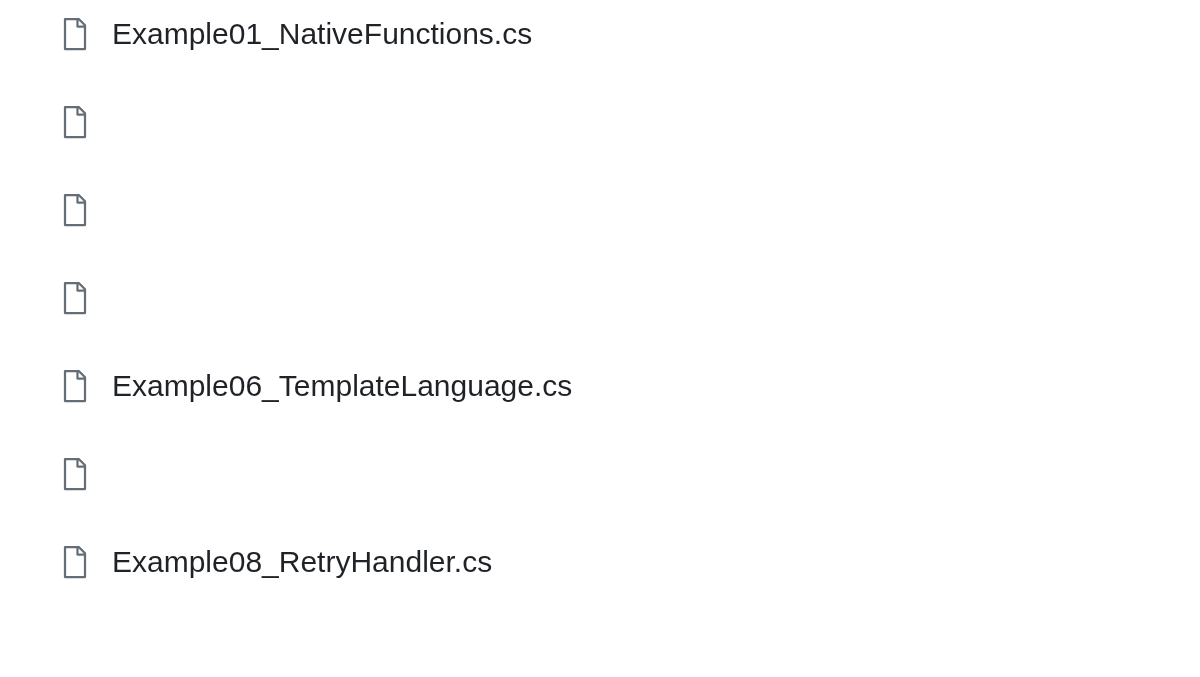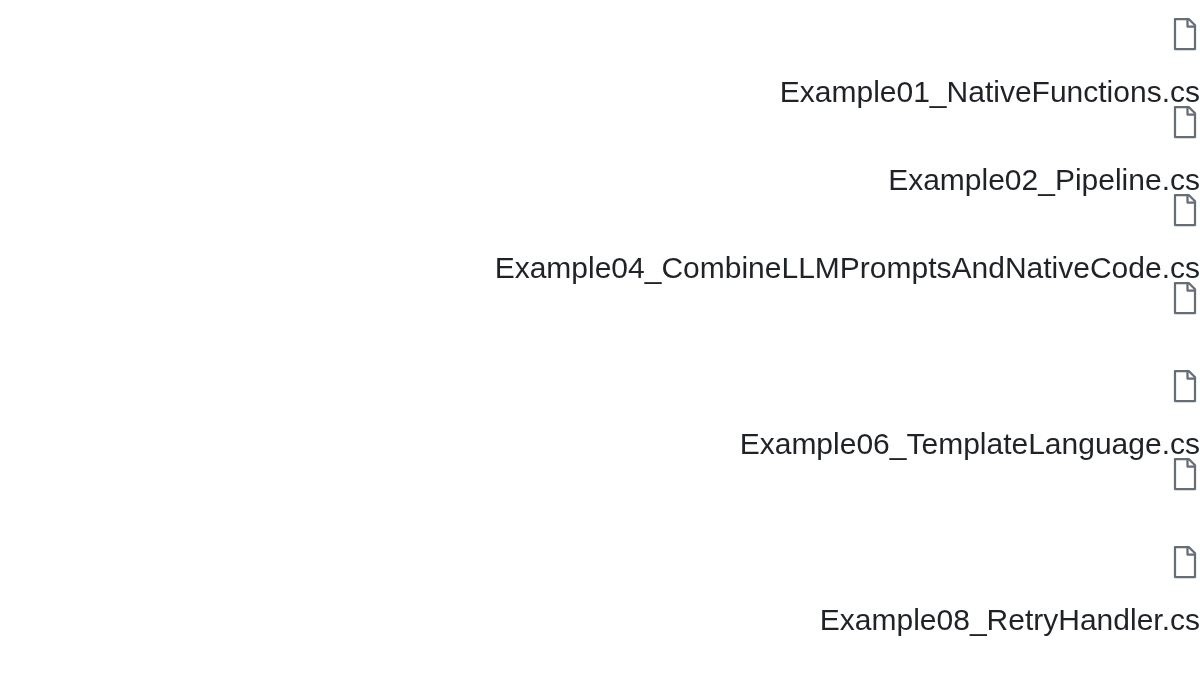--- a/index.html
+++ b/index.html
@@ -13,25 +13,24 @@
       color: #1f2328;
       width: 1200px;
       height: 677px;
       overflow: hidden;
     }
     .file-list {
       padding: 16px 0 0 60px;
     }
     .file-row {
       display: flex;
-      align-items: flex-end;
+      align-items: flex-start;
       gap: 22px;
       height: 88px;
       cursor: pointer;
-      flex-direction: column;
     }
     .file-icon-wrap {
       display: flex;
       align-items: center;
       justify-content: center;
       flex-shrink: 0;
     }
     .file-icon-wrap svg {
       width: 30px;
       height: 36px;
@@ -61,32 +60,30 @@
     <span class="file-name">Example01_NativeFunctions.cs</span>
   </div>
 
   <div class="file-row">
     <span class="file-icon-wrap">
       <svg viewBox="0 0 24 28">
           <path d="M4 2 H15 L20 7 V26 H4 Z" stroke-linejoin="round"></path>
           <path d="M14 2 V8 H20" stroke-linejoin="round"></path>
         </svg>
     </span>
-    <span class="file-name">Example02_Pipeline.cs</span>
   </div>
 
 
   <div class="file-row">
     <span class="file-icon-wrap">
       <svg viewBox="0 0 24 28">
           <path d="M4 2 H15 L20 7 V26 H4 Z" stroke-linejoin="round"></path>
           <path d="M14 2 V8 H20" stroke-linejoin="round"></path>
         </svg>
     </span>
-    <span class="file-name">Example04_CombineLLMPromptsAndNativeCode.cs</span>
   </div>
 
   <div class="file-row">
     <span class="file-icon-wrap">
       <svg viewBox="0 0 24 28">
           <path d="M4 2 H15 L20 7 V26 H4 Z" stroke-linejoin="round"></path>
           <path d="M14 2 V8 H20" stroke-linejoin="round"></path>
         </svg>
     </span>
   </div>

